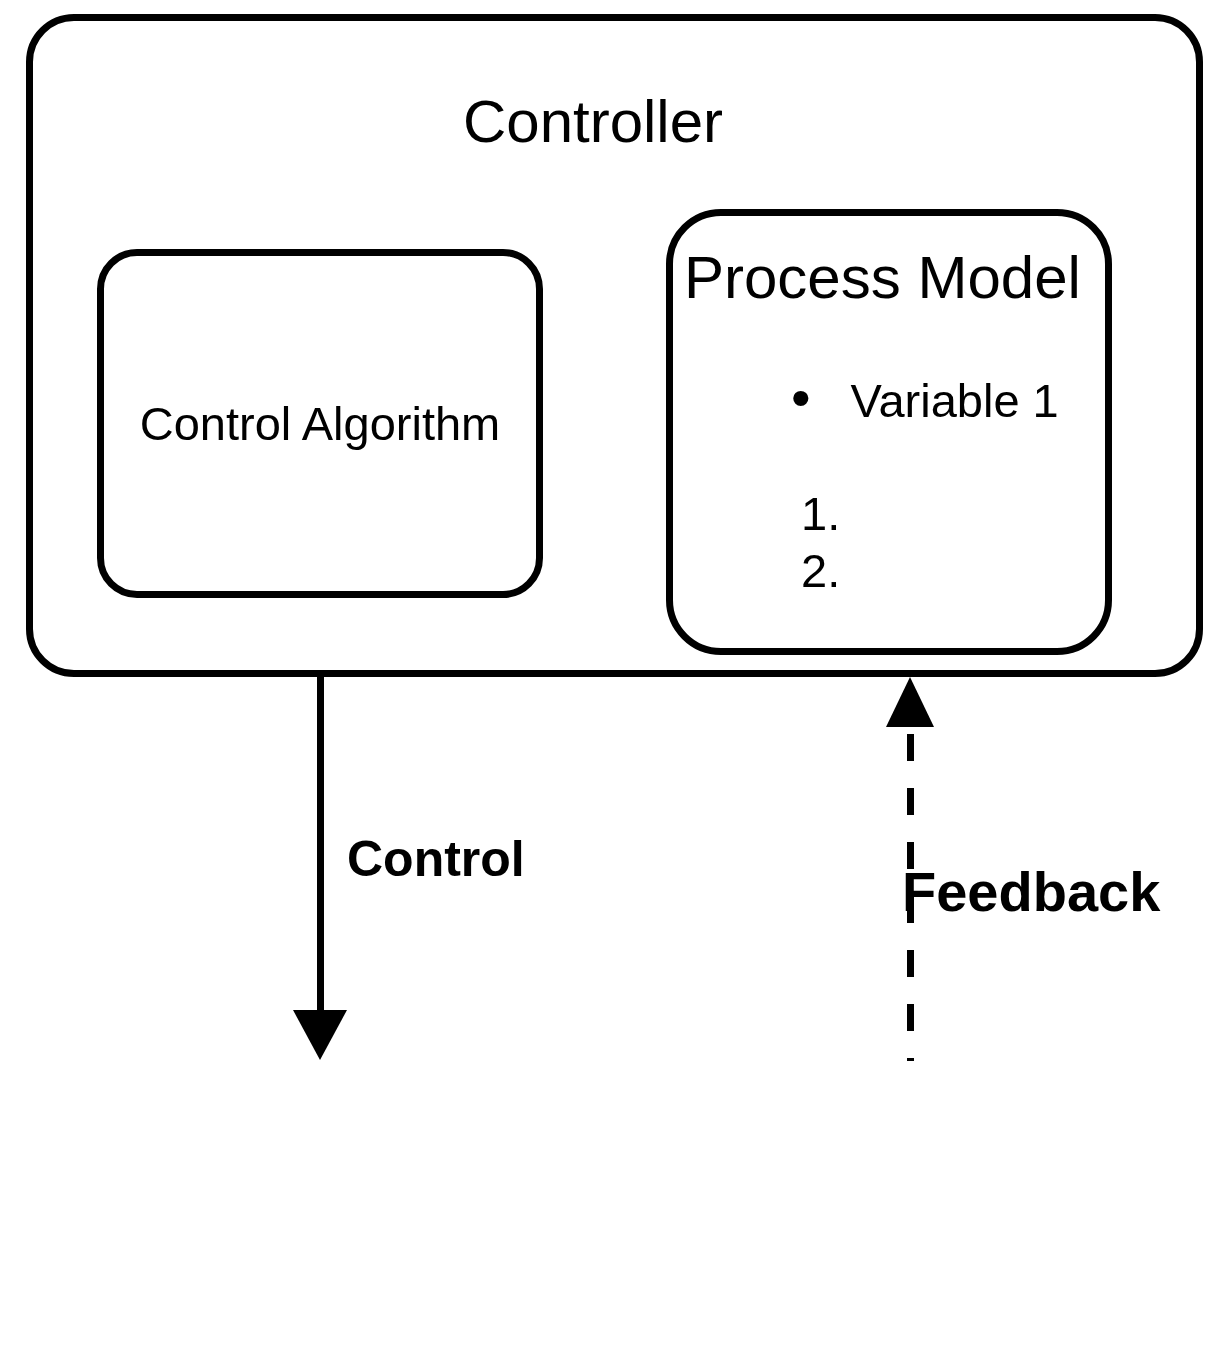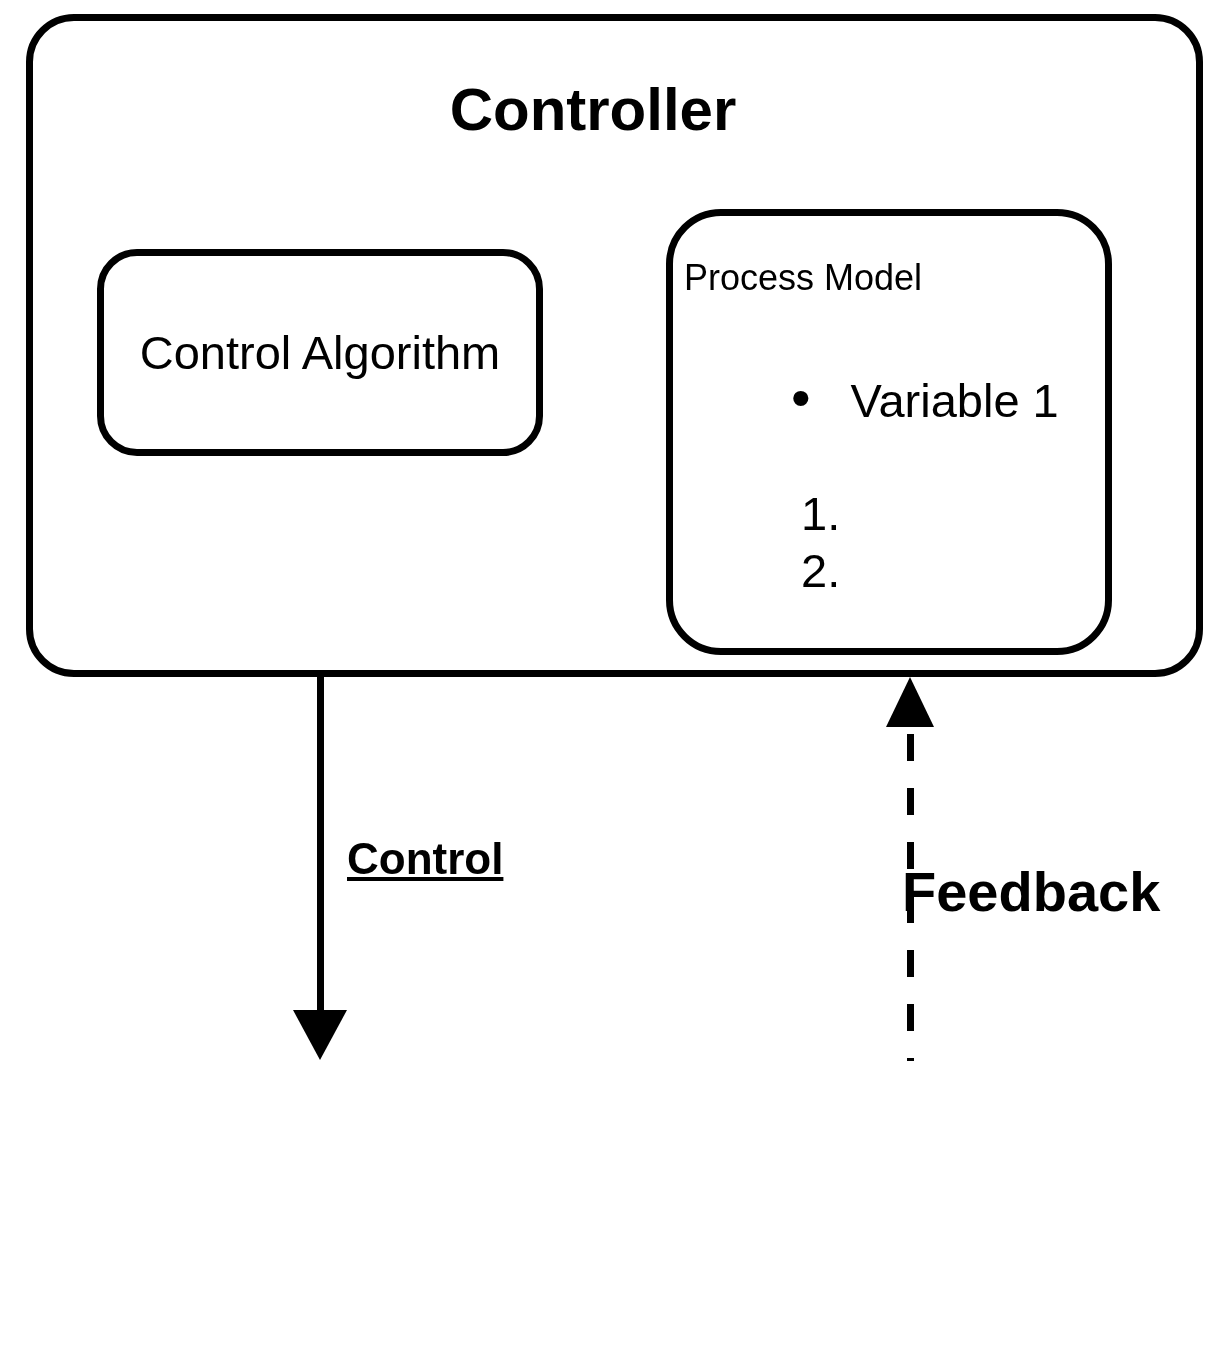--- a/index.html
+++ b/index.html
@@ -18,44 +18,44 @@
     border: 7px solid #000000;
     box-sizing: border-box;
   }
   #controller-box {
     left: 26px; top: 14px;
     width: 1177px; height: 663px;
     border-radius: 48px;
   }
   #controller-title {
     position: absolute;
-    left: 280px; top: 56px; width: 560px;
+    left: 280px; top: 68px; width: 560px;
     text-align: center;
-    font-size: 60px; font-weight: bold;
+    font-size: 60px; font-weight: normal;
     line-height: 66px;
     white-space: nowrap;
   }
   #control-algorithm-box {
     left: 64px; top: 228px;
-    width: 446px; height: 207px;
+    width: 446px; height: 349px;
     border-radius: 40px;
     display: flex; align-items: center; justify-content: center;
   }
   #control-algorithm-label {
     font-size: 47px; line-height: 1.1; white-space: nowrap;
   }
   #process-model-box {
     left: 633px; top: 188px;
     width: 446px; height: 446px;
     border-radius: 55px;
   }
   #process-model-title {
     position: absolute;
     left: 11px; top: 36px;
-    font-size: 36px; line-height: 52px; white-space: nowrap;
+    font-size: 60px; line-height: 52px; white-space: nowrap;
   }
   .pm-line {
     position: absolute;
     font-size: 47px; line-height: 52px; white-space: nowrap;
     display: flex; align-items: baseline;
   }
   #pm-bullet-line { left: 118px; top: 156px; }
   #pm-bullet-glyph {
     font-size: 56px;
     margin-right: 40px;
@@ -76,23 +76,22 @@
     position: absolute;
     left: 293px; top: 1010px;
     width: 0; height: 0;
     border-left: 27px solid transparent;
     border-right: 27px solid transparent;
     border-top: 50px solid #000000;
   }
   #control-actions-label {
     position: absolute;
     left: 347px; top: 828px;
-    font-size: 44px; font-weight: bold; line-height: 62px;
+    font-size: 50px; font-weight: bold; line-height: 62px;
     white-space: nowrap;
-    text-decoration: underline;
   }
   
   #feedback-arrowhead {
     position: absolute;
     left: 886px; top: 677px;
     width: 0; height: 0;
     border-left: 24px solid transparent;
     border-right: 24px solid transparent;
     border-bottom: 50px solid #000000;
   }

